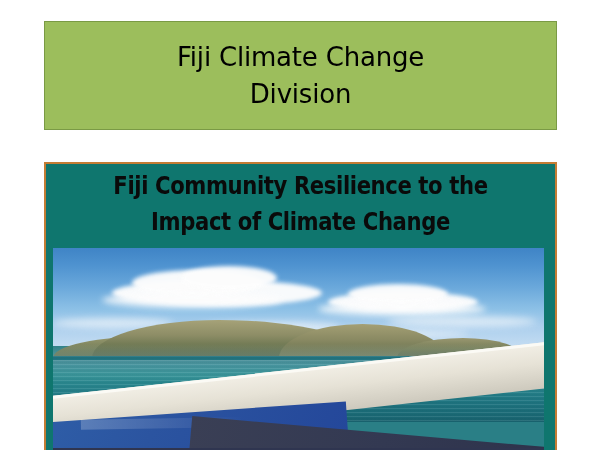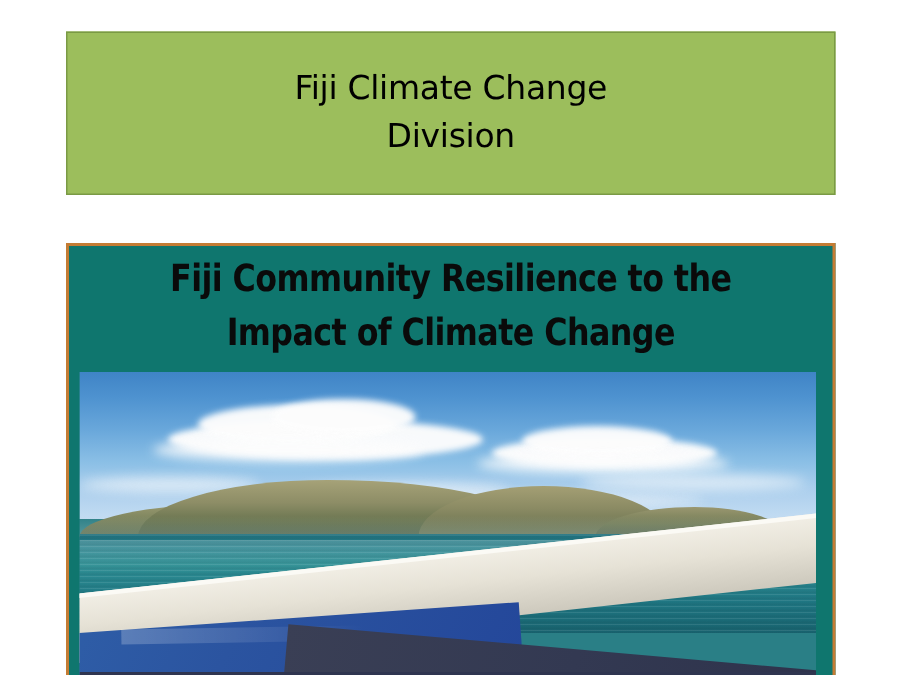--- a/index.html
+++ b/index.html
@@ -30,21 +30,21 @@
     background: #9cbe5c;
     border: 1px solid #7a9a45;
     box-sizing: border-box;
     display: flex;
     align-items: center;
     justify-content: center;
   }
   #header-title {
     color: #000000;
     font-family: "DejaVu Sans", sans-serif;
-    font-size: 22px;
+    font-size: 26px;
     font-weight: 400;
     line-height: 1.42;
     text-align: center;
     letter-spacing: -0.2px;
     white-space: pre-line;
   }
 
   
   #body-box {
     position: absolute;

